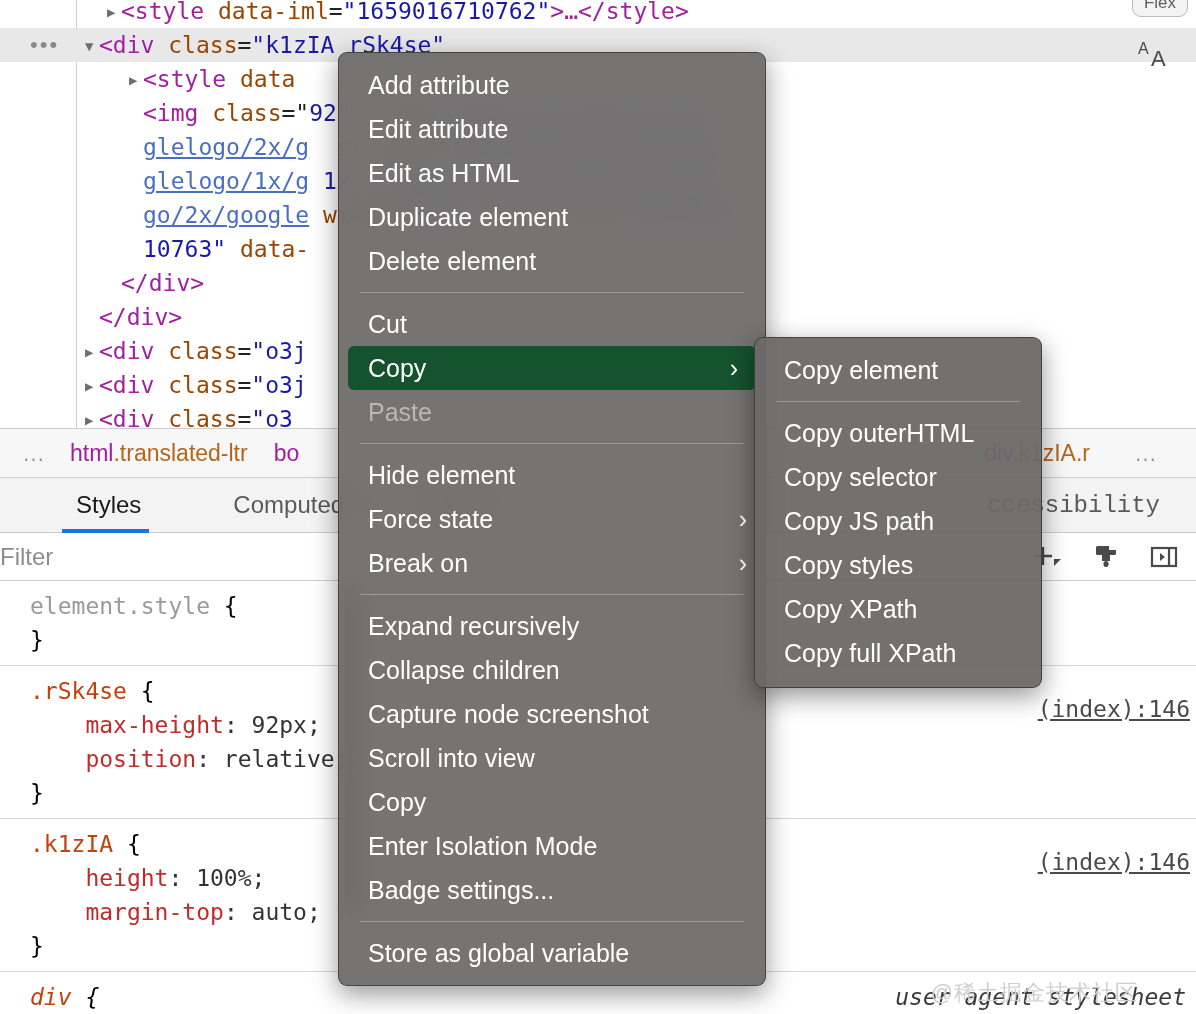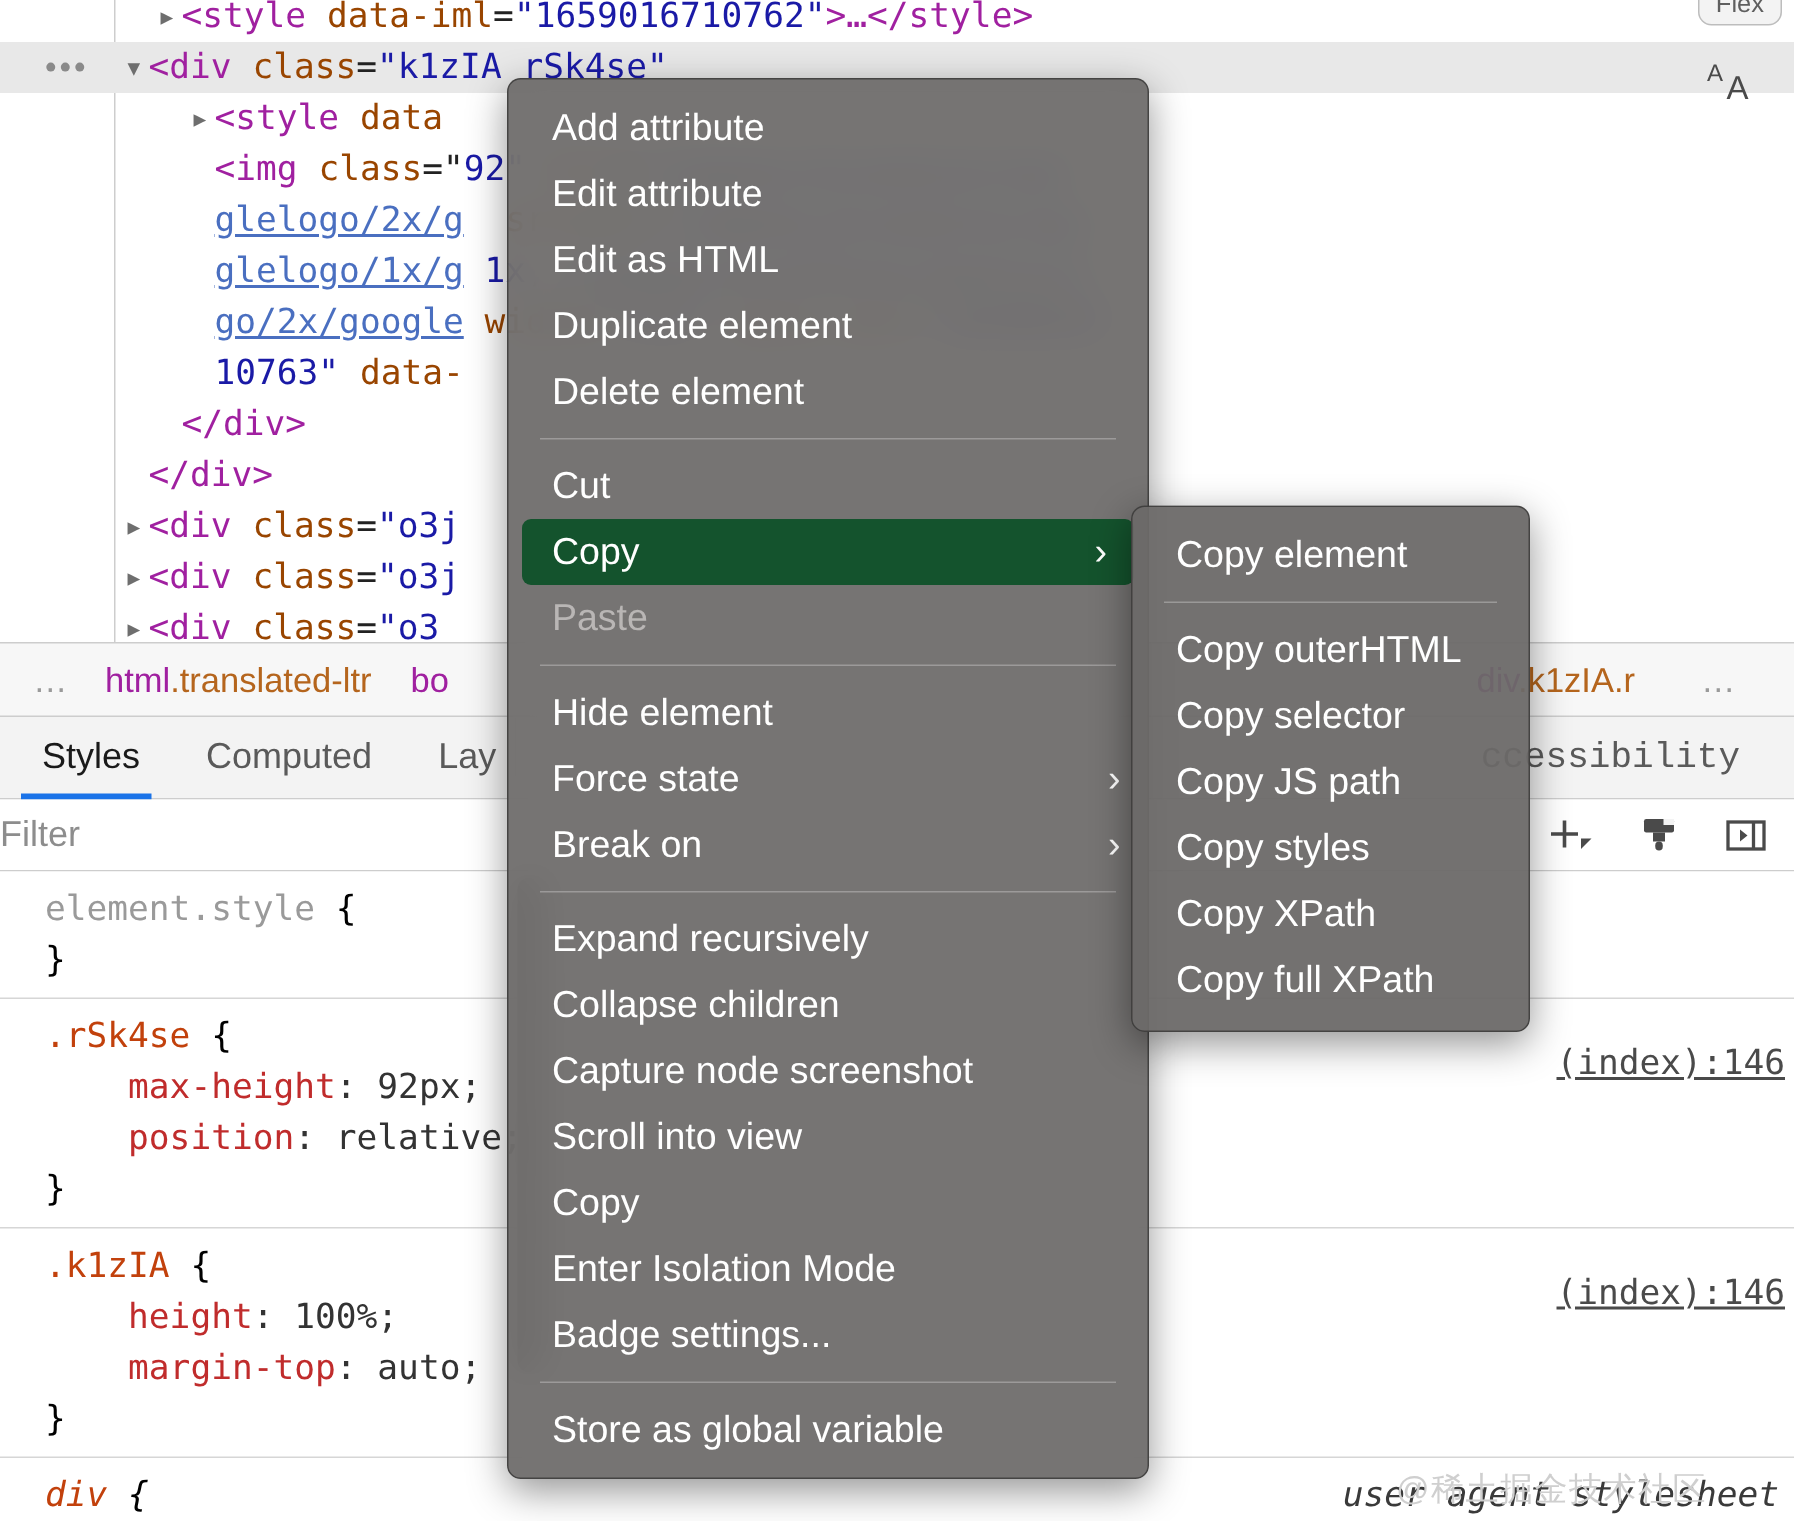--- a/index.html
+++ b/index.html
@@ -69,20 +69,21 @@
   
   .tabbar {
     position:absolute; left:0; top:478px; width:1196px; height:55px;
     background:#f3f3f3; border-bottom:1px solid #cdcdcd;
     display:flex; align-items:center;
   }
   .tab {
     position:relative; height:55px; display:flex; align-items:center;
     padding:0 22px; font-size:24px; color:#5a5a5a;
     font-family:"Liberation Sans",sans-serif;
+    margin-left:48px;
   }
   .tab:first-child{ padding-left:28px; }
   .tab.active { color:#1a1a1a; }
   .tab.active::after{
     content:""; position:absolute; left:14px; right:14px; bottom:0; height:4px;
     background:#1a73e8;
   }
 
   
   .filterrow{
@@ -153,21 +154,21 @@
     padding:0 18px 0 29px; color:#ffffff; font-size:25px;
     font-family:"Liberation Sans",sans-serif; white-space:nowrap;
   }
   .ctxitem.disabled{ color:#b9b6b5; }
   .ctxitem.hl{ background:#14532d; margin:0 9px; border-radius:6px; padding-left:20px;}
   .ctxitem .chev{ margin-left:auto; font-size:25px; line-height:1; }
   .ctxsep{ height:1px; background:rgba(255,255,255,.28); margin:9px 21px; }
 
   
   .submenu{
-    position:absolute; left:754px; top:337px; width:266px;
+    position:absolute; left:754px; top:337px; width:288px;
     background:rgba(108,105,104,0.95);
     border:1px solid rgba(30,30,30,.55);
     border-radius:9px;
     box-shadow:0 8px 26px rgba(0,0,0,.42);
     padding:10px 0 12px 0;
   }
   .submenu .ctxitem{ padding-left:29px; height:44px; }
   .submenu .ctxsep{ margin:9px 21px; }
 </style>
 </head>

